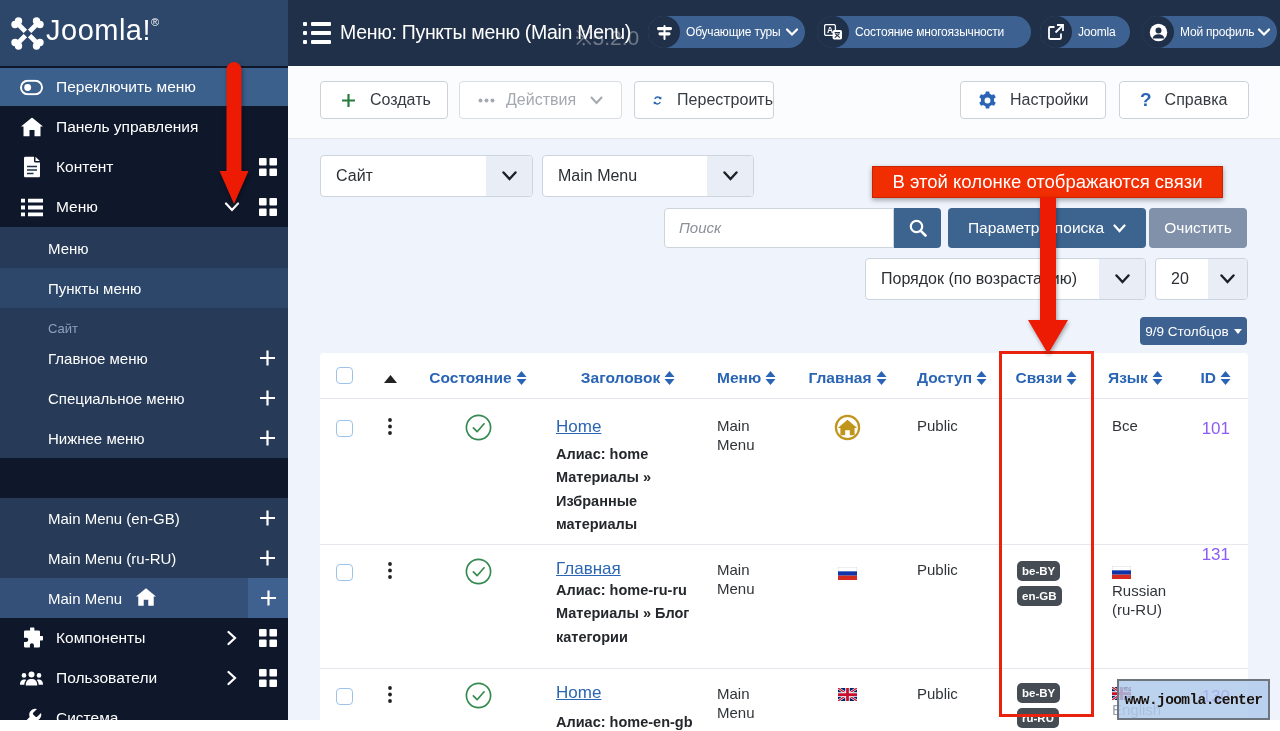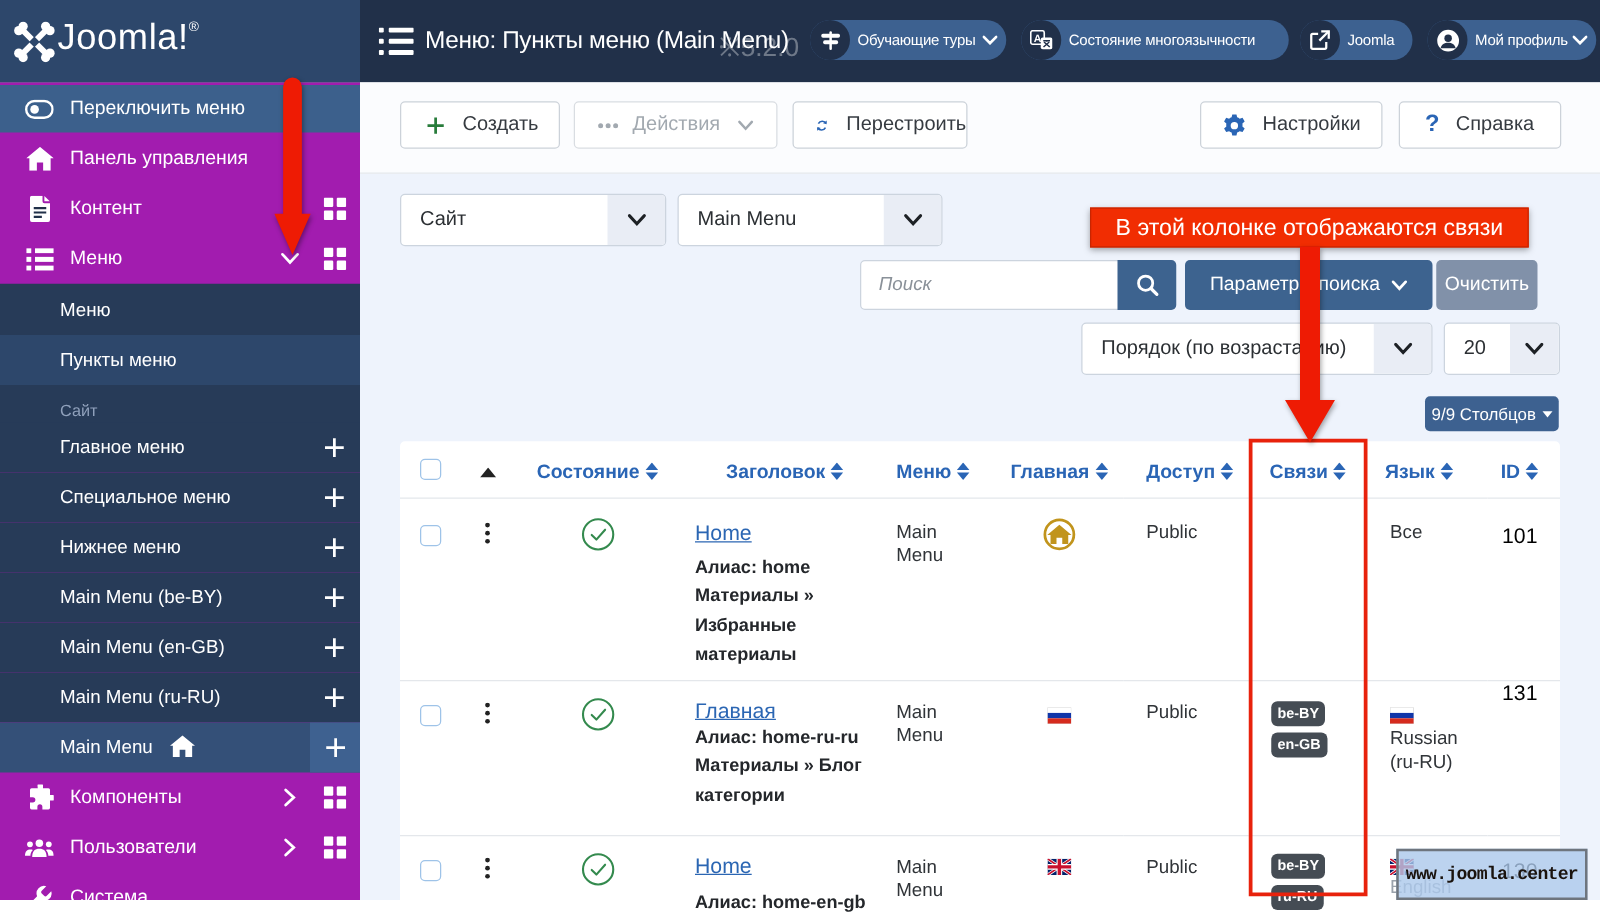--- a/index.html
+++ b/index.html
@@ -12,21 +12,21 @@
   
   #topbar { left:0; top:0; width:1280px; height:66px; background:#213049; }
   #logoarea { left:0; top:0; width:288px; height:66px; background:#2d476b; }
   #ptitle { left:340px; top:0; height:66px; line-height:64px; color:#fff; font-size:19.5px; letter-spacing:-0.3px; white-space:nowrap; }
   #vermark { left:575px; top:23px; color:rgba(255,255,255,0.35); font-size:21px; z-index:5; }
   .pill { position:absolute; top:16px; height:32px; background:#3d6190; border-radius:16px; color:#fff; font-size:12px; letter-spacing:-0.2px; display:flex; align-items:center; }
   .pill .circ { width:32px; height:32px; border-radius:50%; background:#213049; display:flex; align-items:center; justify-content:center; flex:0 0 32px; }
   .pill .lbl { padding:0 5px 0 6px; white-space:nowrap; }
 
   
-  #sidebar { left:0; top:66px; width:288px; height:654px; background:#a21caf; color:#fff;text-align:center; }
+  #sidebar { left:0; top:66px; width:288px; height:654px; background:#0f172a; color:#fff;text-align:center; }
   .srow { position:absolute; left:0; width:288px; height:40px; }
   .srow .ic { position:absolute; left:20px; top:50%; transform:translateY(-50%); width:23px; height:23px; display:flex; align-items:center; justify-content:center; }
   .srow .stxt { position:absolute; left:56px; top:50%; transform:translateY(-50%); font-size:15.5px; white-space:nowrap; }
   .srow .stxt2 { position:absolute; left:48px; top:50%; transform:translateY(-50%); font-size:15px; white-space:nowrap; }
   .srow .grid { position:absolute; right:11px; top:50%; transform:translateY(-50%); width:18px; height:18px; }
   .srow .chev { position:absolute; left:224px; top:50%; transform:translateY(-50%); }
   .srow .plus { position:absolute; left:259px; top:50%; transform:translateY(-50%); width:17px; height:17px; }
 
   
   #contentbg { left:288px; top:66px; width:992px; height:654px; background:#eef3fc; }
@@ -42,21 +42,21 @@
   
   #tbl { left:320px; top:353px; width:928px; background:#fff; border-radius:4px 4px 0 0; }
   table { border-collapse:collapse; width:928px; table-layout:fixed; }
   th,td { vertical-align:top; padding:0; }
   thead th { height:45px; vertical-align:middle; padding-top:5px; color:#2a65b5; font-size:15.5px; }
   tbody tr { border-top:1px solid #e4e7eb; }
   .rowlink { color:#2b66b3; text-decoration:underline; font-size:17px; }
   .alias { font-weight:bold; font-size:14.5px; color:#24272b; line-height:23.5px; }
   .cellt { font-size:15px; color:#303438; line-height:19px; }
   .badge { display:inline-block; background:#454c54; color:#fff; font-weight:bold; font-size:11.5px; border-radius:5px; padding:4px 5px; }
-  .idnum { font-size:17px; color:#000000; text-align:right; padding-right:18px; }
+  .idnum { font-size:17px; color:#8b5cf6; text-align:right; padding-right:18px; }
   .ckbox { width:17px; height:17px; border:1px solid #9ec3e8; border-radius:4px; background:#fff; }
   .sorti { display:inline-block; vertical-align:-2px; margin-left:4px; }
   #tooltip { left:872px; top:166px; width:351px; height:32px; background:#f12d02; border:1px solid #c82501; color:#fff; font-size:18.5px; display:flex; align-items:center; justify-content:center; box-shadow:0 2px 5px rgba(0,0,0,0.35); white-space:nowrap; }
   #redrect { left:999px; top:351px; width:95px; height:366px; border:3px solid #e8220c; }
   #wmark { left:1117px; top:679px; width:153px; height:41px; background:rgba(171,200,235,0.8); border:2px solid #6e757e; display:flex; align-items:center; justify-content:center; font-family:"Liberation Mono", monospace; font-size:14.5px; font-weight:bold; letter-spacing:-0.6px; color:#1a130e; }
 </style>
 </head>
 <body>
 <div id="stage">
 
@@ -232,26 +232,20 @@
         <svg class="plus" viewBox="0 0 17 17">
           <path d="M8.5 1 V16 M1 8.5 H16" stroke="#fff" stroke-width="2.2"></path>
         </svg>
       </div>
       <div class="srow" style="top: 312px; height: 40px; background: rgb(39, 59, 88);">
         <span class="stxt2">Специальное меню</span>
         <svg class="plus" viewBox="0 0 17 17">
           <path d="M8.5 1 V16 M1 8.5 H16" stroke="#fff" stroke-width="2.2"></path>
         </svg>
       </div>
-      <div class="srow" style="top: 392px; height: 40px; background: rgb(39, 59, 88);">
-        <span class="stxt2">Main Menu (be-BY)</span>
-        <svg class="plus" viewBox="0 0 17 17">
-          <path d="M8.5 1 V16 M1 8.5 H16" stroke="#fff" stroke-width="2.2"></path>
-        </svg>
-      </div>
       <div class="srow" style="top: 432px; height: 40px; background: rgb(39, 59, 88);">
         <span class="stxt2">Main Menu (en-GB)</span>
         <svg class="plus" viewBox="0 0 17 17">
           <path d="M8.5 1 V16 M1 8.5 H16" stroke="#fff" stroke-width="2.2"></path>
         </svg>
       </div>
       <div class="srow" style="top: 472px; height: 40px; background: rgb(39, 59, 88);">
         <span class="stxt2">Main Menu (ru-RU)</span>
         <svg class="plus" viewBox="0 0 17 17">
           <path d="M8.5 1 V16 M1 8.5 H16" stroke="#fff" stroke-width="2.2"></path>
@@ -372,36 +366,36 @@
   </div>
   <div class="sel" style="left:542px;top:155px;width:212px;height:42px;">
     <span class="seltxt">Main Menu</span>
     <span class="selbtn">
         <svg width="15" height="10" viewBox="0 0 15 10">
           <path d="M1.5 1.5 L7.5 8 L13.5 1.5" stroke="#1d2125" stroke-width="2.4" fill="none" stroke-linecap="round"></path>
         </svg>
       </span>
   </div>
 
-  <div class="abs" style="left:688px;top:208px;width:230px;height:40px;background:#fff;border:1px solid #ccd4de;border-radius:4px 0 0 4px;">
+  <div class="abs" style="left:664px;top:208px;width:230px;height:40px;background:#fff;border:1px solid #ccd4de;border-radius:4px 0 0 4px;">
     <span style="position:absolute;left:14px;top:10px;font-size:15px;font-style:italic;color:#8a9199;">Поиск</span>
   </div>
   <div class="dbtn" style="left:894px;top:208px;width:47px;height:40px;border-radius:0 4px 4px 0;background:#3d638f;">
     <svg width="18" height="18" viewBox="0 0 18 18">
         <circle cx="7.5" cy="7.5" r="5.7" fill="none" stroke="#fff" stroke-width="2.2"></circle>
         <path d="M11.8 11.8 L16.5 16.5" stroke="#fff" stroke-width="2.6" stroke-linecap="round"></path>
       </svg>
   </div>
   <div class="dbtn" style="left:948px;top:208px;width:198px;height:40px;background:#3d638f;">
     Параметры поиска
     <svg width="13" height="9" viewBox="0 0 13 9" style="margin-left:9px">
         <path d="M1.5 1.5 L6.5 7 L11.5 1.5" stroke="#fff" stroke-width="2.2" fill="none" stroke-linecap="round"></path>
       </svg>
   </div>
-  <div class="dbtn" style="left:1149px;top:208px;width:81px;height:40px;background:#8191a9;">Очистить</div>
+  <div class="dbtn" style="left:1149px;top:208px;width:98px;height:40px;background:#8191a9;">Очистить</div>
 
   <div class="sel" style="left:865px;top:258px;width:281px;height:42px;">
     <span class="seltxt">Порядок (по возрастанию)</span>
     <span class="selbtn">
         <svg width="15" height="10" viewBox="0 0 15 10">
           <path d="M1.5 1.5 L7.5 8 L13.5 1.5" stroke="#1d2125" stroke-width="2.4" fill="none" stroke-linecap="round"></path>
         </svg>
       </span>
   </div>
   <div class="sel" style="left:1155px;top:258px;width:93px;height:42px;">

